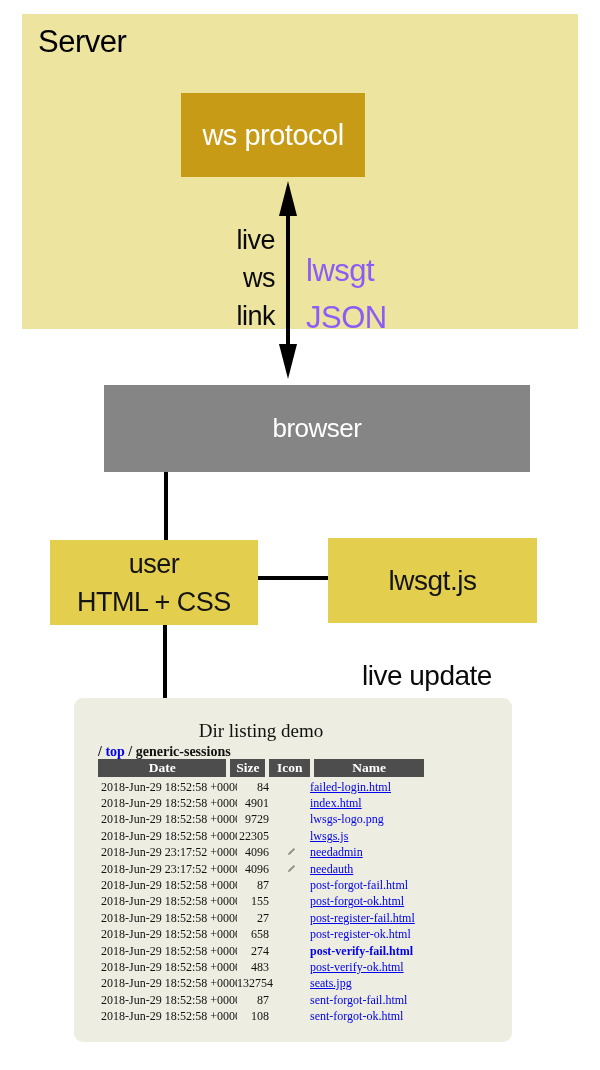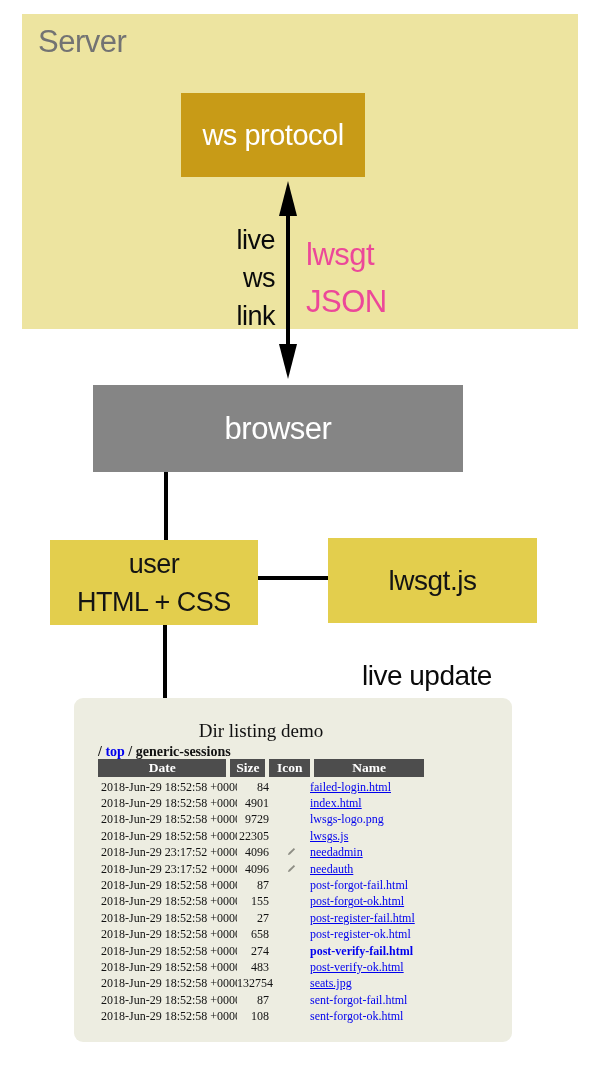--- a/index.html
+++ b/index.html
@@ -1,36 +1,36 @@
 <!DOCTYPE html>
 <html><head>
 <meta charset="utf-8">
 <style>
   html,body{margin:0;padding:0;background:#ffffff;}
   #canvas{position:relative;width:600px;height:1070px;background:#ffffff;overflow:hidden;
           font-family:"Liberation Sans","DejaVu Sans",sans-serif;}
 
   
   .server-panel{position:absolute;left:22px;top:14px;width:556px;height:315px;background:#EDE4A0;}
-  .server-label{position:absolute;left:38px;top:24px;font-size:31px;letter-spacing:-0.5px;color:#737373;}
+  .server-label{position:absolute;left:38px;top:24px;font-size:31px;letter-spacing:-0.5px;color:#000000;}
 
   .box{position:absolute;display:flex;flex-direction:column;align-items:center;justify-content:center;
        letter-spacing:-0.5px;}
   .ws-protocol{left:181px;top:93px;width:184px;height:84px;background:#C89B17;color:#ffffff;font-size:29px;}
-  .browser{left:93px;top:385px;width:370px;height:87px;background:#858585;color:#ffffff;font-size:31px;}
+  .browser{left:104px;top:385px;width:426px;height:87px;background:#858585;color:#ffffff;font-size:26px;}
   .yellow{background:#E3CE4D;color:#141414;}
   .user-box{left:50px;top:540px;width:208px;height:85px;font-size:27px;line-height:38px;}
   .lwsgt-box{left:328px;top:538px;width:209px;height:85px;font-size:28px;}
 
   .svg-layer{position:absolute;left:0;top:0;}
 
   .ws-link-label{position:absolute;right:325px;top:221px;text-align:right;
                  font-size:27px;line-height:38px;color:#0a0a0a;letter-spacing:-0.5px;}
-  .lwsgt-json-label{position:absolute;left:306px;top:231px;text-align:left;
-                 font-size:31px;line-height:47px;color:#ec4899;letter-spacing:-0.5px;}
+  .lwsgt-json-label{position:absolute;left:306px;top:247px;text-align:left;
+                 font-size:31px;line-height:47px;color:#8b5cf6;letter-spacing:-0.5px;}
   .live-update-label{position:absolute;left:362px;top:660px;font-size:28px;color:#0a0a0a;letter-spacing:-0.5px;}
 
   
   .demo-panel{position:absolute;left:74px;top:698px;width:438px;height:344px;background:#EDEDE1;border-radius:9px;
               font-family:"Liberation Serif","DejaVu Serif",serif;color:#111111;}
   .demo-title{position:absolute;left:24px;top:22px;width:326px;text-align:center;font-size:19px;}
   .breadcrumb{position:absolute;left:24px;top:46px;font-size:14px;font-weight:bold;white-space:pre;}
   .breadcrumb .crumb-link{color:#0000EE;text-decoration:none;}
 
   .dir-table{position:absolute;left:24px;top:61px;width:326px;}

